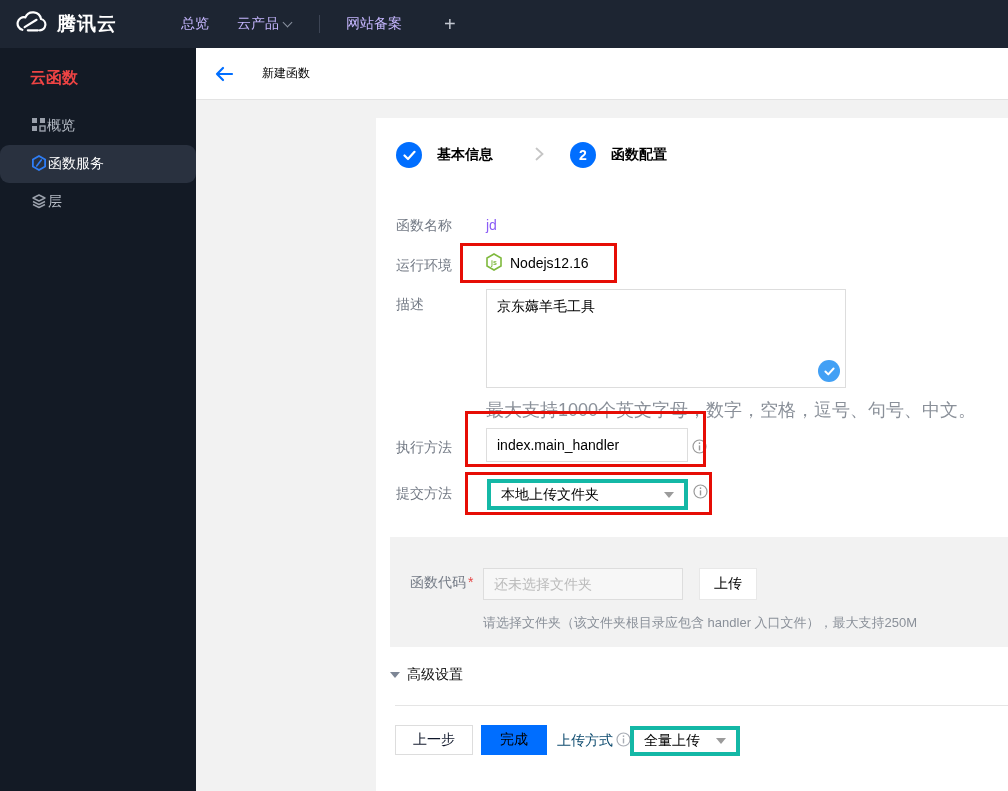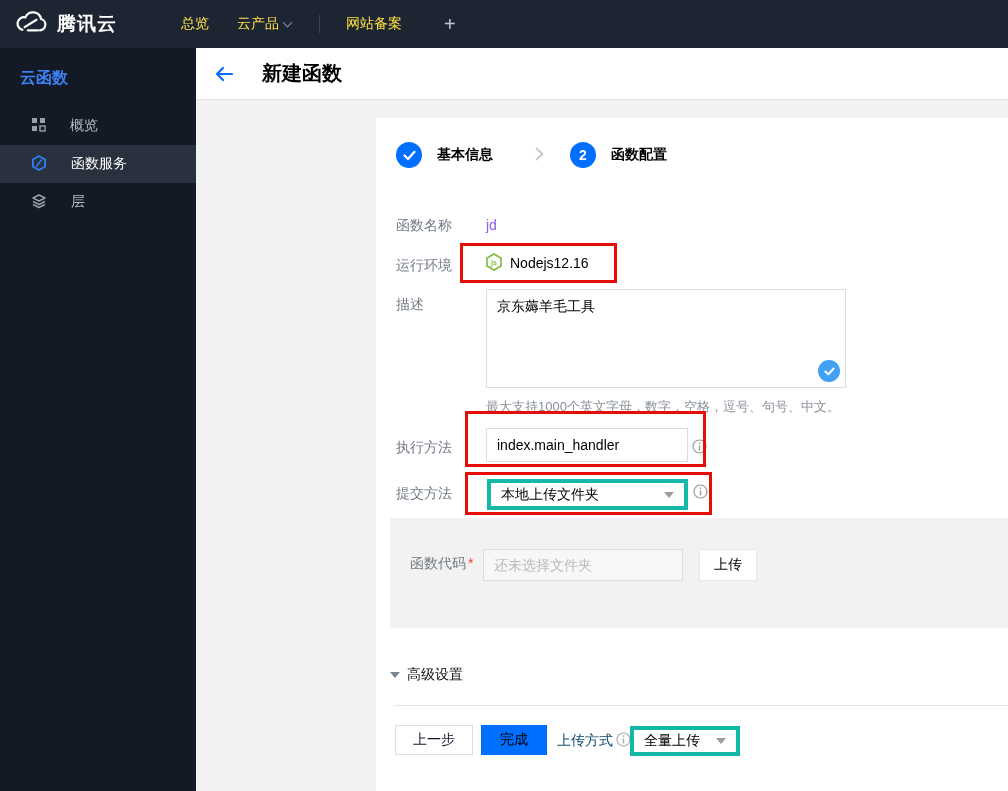--- a/index.html
+++ b/index.html
@@ -3,66 +3,66 @@
 <meta charset="utf-8">
 <style>
   * { margin:0; padding:0; box-sizing:border-box; }
   html,body { width:1008px; height:791px; overflow:hidden; }
   body { font-family:"Liberation Sans","DejaVu Sans",sans-serif; font-size:14px; color:#000; position:relative; background:#f2f3f5; }
 
   
   .navbar { position:absolute; left:0; top:0; width:1008px; height:48px; background:#1d2532; display:flex; align-items:center; z-index:30; }
   .brand { display:flex; align-items:center; gap:9px; padding-left:15px; width:181px; }
   .brand-name { color:#fff; font-size:19px; font-weight:bold; letter-spacing:1px; }
-  .nav-item { color:#fde047; font-size:14px; margin-right:28px; cursor:pointer; display:flex; align-items:center; gap:5px; }
+  .nav-item { color:#c4b5fd; font-size:14px; margin-right:28px; cursor:pointer; display:flex; align-items:center; gap:5px; }
   .nav-caret { width:7px; height:7px; border-right:1.5px solid #8a92a0; border-bottom:1.5px solid #8a92a0; transform:rotate(45deg); margin-top:-4px; }
   .nav-divider { width:1px; height:18px; background:#3c4454; margin:0 26px 0 0; }
   .nav-plus { color:#c3c8d1; font-size:20px; font-weight:300; margin-left:14px; cursor:pointer; }
 
   
   .sidebar { position:absolute; left:0; top:48px; width:196px; height:743px; background:#131a25; z-index:20; }
-  .sidebar-title { color:#3b82f6; font-size:16px; font-weight:bold; padding:20px 0 18px 20px; }
-  .side-item { height:38px; display:flex; align-items:center; padding-left:31px; gap:24px; color:#b6bcc6; font-size:14px; cursor:pointer; }
-  .side-item.active { background:#29313f; color:#fff; }
+  .sidebar-title { color:#ef4444; font-size:16px; font-weight:bold; padding:20px 0 18px 20px;margin-left:10px; }
+  .side-item { height:38px; display:flex; align-items:center; padding-left:31px; gap:1px; color:#b6bcc6; font-size:14px; cursor:pointer; }
+  .side-item.active { background:#29313f; color:#fff;border-radius:9px; }
 
   
   .page-header { position:absolute; left:196px; top:48px; width:812px; height:52px; background:#fff; border-bottom:1px solid #e3e3e3; display:flex; align-items:center; z-index:10; }
   .back-btn { margin-left:18px; cursor:pointer; display:flex; align-items:center; }
-  .page-title { font-size:20px; font-weight:bold; margin-left:28px; }
+  .page-title { font-size:12px; font-weight:normal; margin-left:28px; }
 
   
   .content-bg { position:absolute; left:196px; top:100px; width:812px; height:691px; background:#f2f2f2; }
   .card { position:absolute; left:376px; top:118px; width:632px; height:673px; background:#fff; }
 
   
   .steps { position:absolute; left:20px; top:24px; height:26px; display:flex; align-items:center; }
   .step-circle { width:26px; height:26px; border-radius:50%; background:#006eff; color:#fff; display:flex; align-items:center; justify-content:center; font-size:14px; font-weight:bold; }
   .step-label { font-size:14px; font-weight:bold; color:#000; margin-left:15px; }
   .step-sep { margin:0 26px 0 42px; color:#c5c5c5; }
 
   .form-label { position:absolute; left:20px; color:#737a85; font-size:14px; }
   .form-value { position:absolute; left:110px; font-size:14px; color:#8b5cf6; }
 
   .runtime-row { position:absolute; left:110px; top:135px; display:flex; align-items:center; gap:8px; height:20px; }
 
   textarea.desc { position:absolute; left:110px; top:171px; width:360px; height:99px; border:1px solid #ddd; resize:none; font-family:inherit; font-size:14px; padding:8px 10px; color:#000; outline:none; }
   .valid-badge { position:absolute; left:442px; top:242px; width:22px; height:22px; border-radius:50%; background:#42a0f5; display:flex; align-items:center; justify-content:center; }
-  .hint { position:absolute; color:#8a9099; font-size:13px; }
+  .hint { position:absolute; color:#8a9099; font-size:18px; }
 
   input.text-input { position:absolute; left:110px; top:310px; width:202px; height:34px; border:1px solid #ddd; padding:0 10px; font-size:14px; font-family:inherit; color:#000000; outline:none; }
 
   .select-box { position:absolute; border:4px solid #14b8a6; background:#fff; display:flex; align-items:center; padding:0 10px; font-size:14px; cursor:pointer; }
   .select-caret { width:0; height:0; border-left:5px solid transparent; border-right:5px solid transparent; border-top:6px solid #9b9b9b; margin-left:auto; }
 
   .info-icon { position:absolute; width:15px; height:15px; }
 
   .red-box { position:absolute; border:3px solid #e60d05; pointer-events:none; z-index:15; }
 
   
-  .code-band { position:absolute; left:14px; top:400px; width:618px; height:110px; background:#f2f2f2; }
+  .code-band { position:absolute; left:14px; top:419px; width:618px; height:110px; background:#f2f2f2; }
   .code-label { position:absolute; left:20px; top:37px; color:#737a85; }
   .req { color:#e54545; margin-left:2px; }
   input.code-input { position:absolute; left:93px; top:31px; width:200px; height:32px; border:1px solid #ddd; background:#f7f7f7; padding:0 10px; font-size:14px; font-family:inherit; }
   input.code-input::placeholder { color:#bbb; }
   .upload-btn { position:absolute; left:309px; top:31px; width:58px; height:32px; background:#fff; border:1px solid #e8e8e8; font-size:14px; color:#000; display:flex; align-items:center; justify-content:center; cursor:pointer; }
   .code-hint { position:absolute; left:93px; top:77px; color:#8a9099; font-size:13px; white-space:nowrap; }
 
   .advanced { position:absolute; left:14px; top:548px; display:flex; align-items:center; gap:7px; cursor:pointer; font-size:14px; color:#111; }
   .adv-caret { width:0; height:0; border-left:5px solid transparent; border-right:5px solid transparent; border-top:6px solid #7d8695; }
 
@@ -213,20 +213,21 @@
       </svg>
   </div>
   <div class="red-box" style="left:89px; top:354px; width:247px; height:43px;"></div>
 
   <div class="code-band">
     <div class="code-label">
       <span>函数代码</span><span class="req">*</span>
     </div>
     <input class="code-input" type="text" disabled="" placeholder="还未选择文件夹" style="">
     <button class="upload-btn">上传</button>
+    <div class="code-hint">请选择文件夹（该文件夹根目录应包含 handler 入口文件），最大支持250M</div>
   </div>
 
   <div class="advanced">
     <span class="adv-caret"></span>
     <span>高级设置</span>
   </div>
 
   <div class="footer-divider"></div>
 
   <button class="btn btn-prev">上一步</button>

